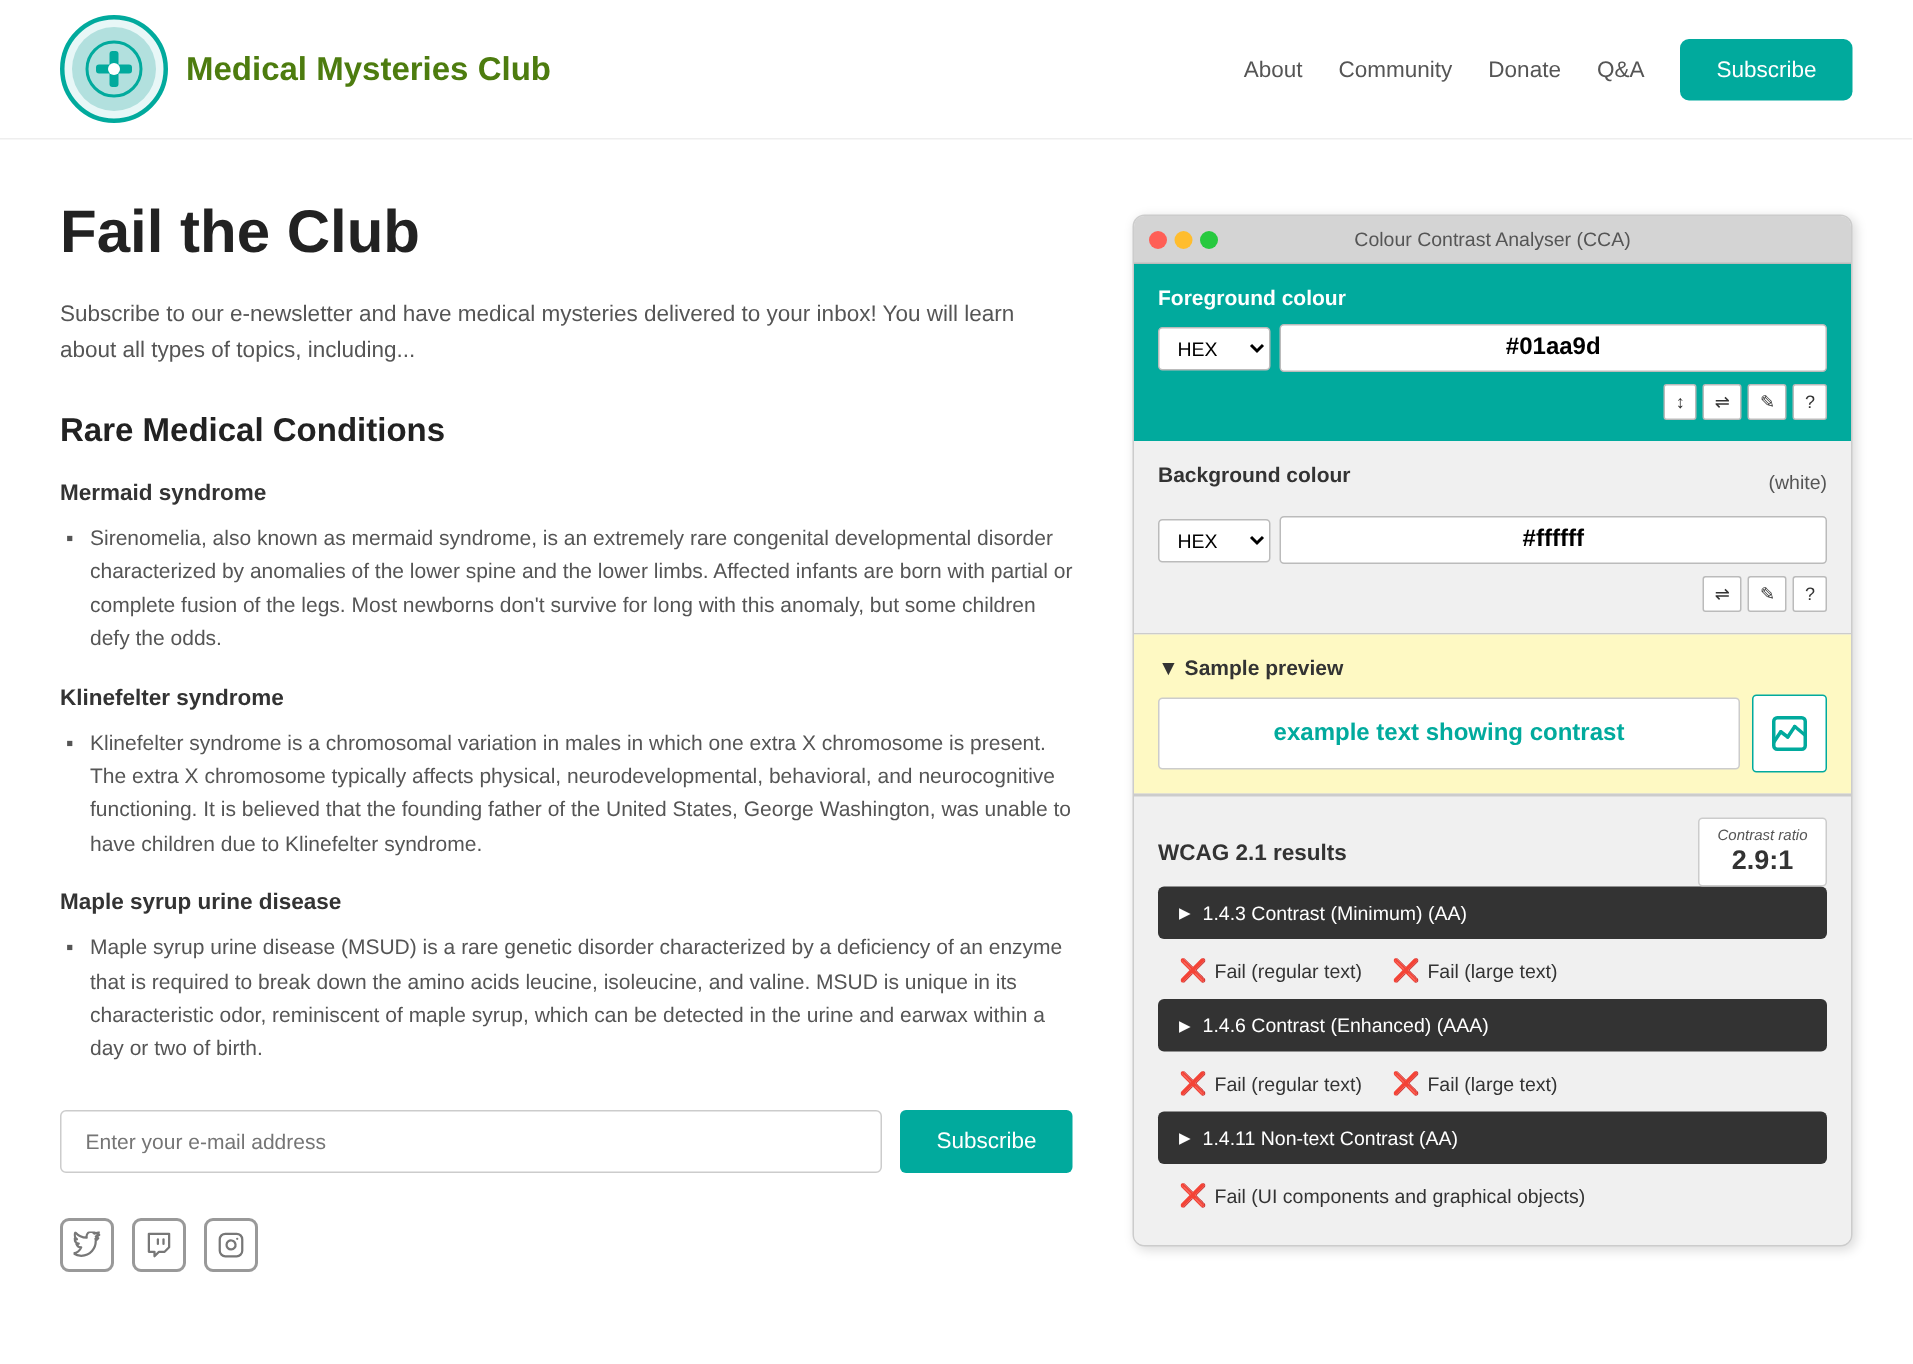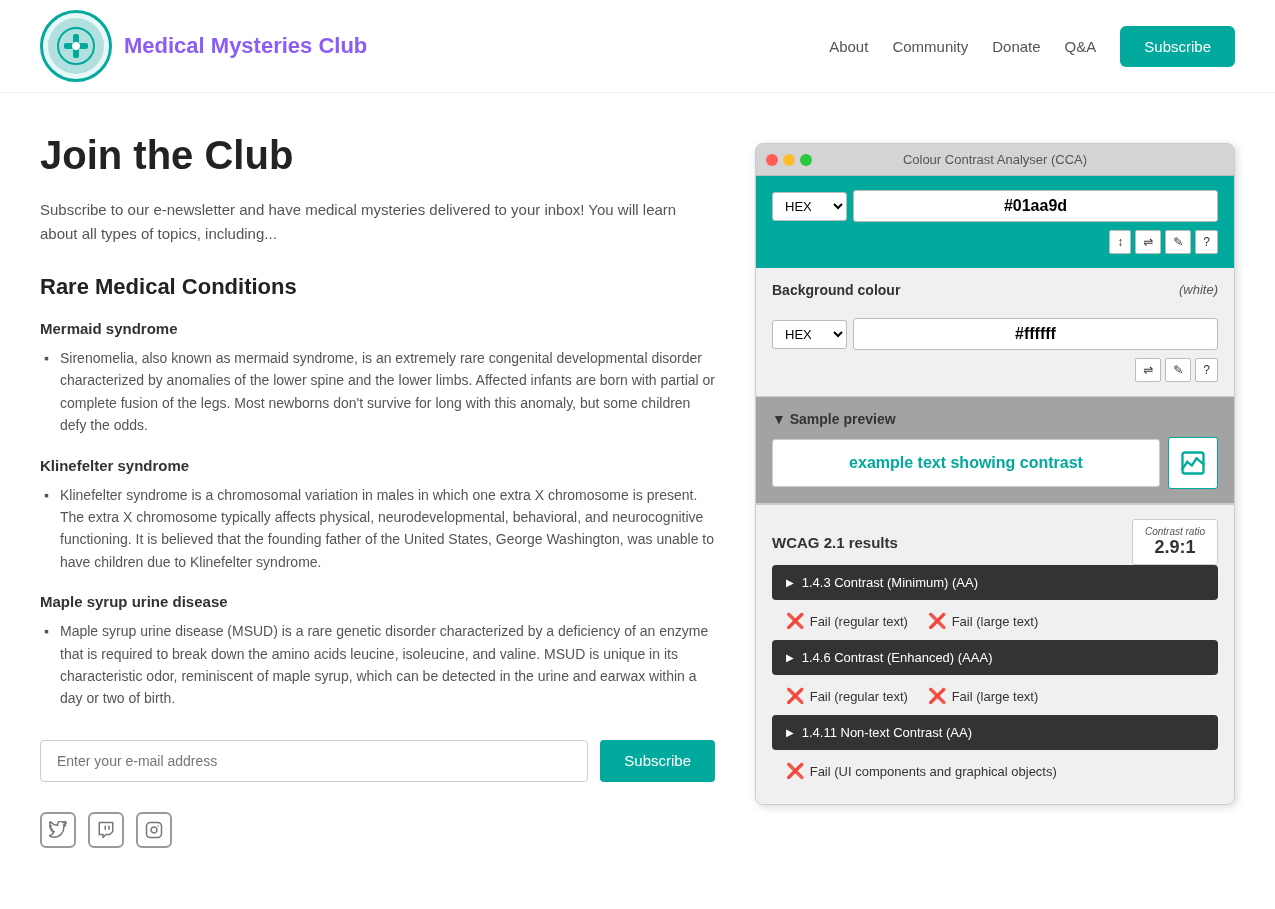--- a/index.html
+++ b/index.html
@@ -33,21 +33,21 @@
       width: 56px;
       height: 56px;
       border-radius: 50%;
       background: #b2e0de;
       display: flex;
       align-items: center;
       justify-content: center;
       font-size: 22px;
     }
     .site-title {
-      color: #8b5cf6;
+      color: #4d7c0f;
       font-size: 22px;
       font-weight: bold;
       font-family: Arial, sans-serif;
     }
     nav {
       display: flex;
       align-items: center;
       gap: 24px;
     }
     .nav-link {
@@ -266,30 +266,30 @@
       height: 1px;
       background: #ccc;
     }
     .bg-section {
       padding: 14px 16px;
       background: #f0f0f0;
     }
     .bg-label-row {
       display: flex;
       justify-content: space-between;
+      align-items: center;
       margin-bottom: 10px;
     }
     .bg-white-label {
-      font-style: italic;
       font-size: 13px;
       color: #555;
     }
     .sample-preview-section {
       padding: 14px 16px;
-      background: #a3a3a3;
+      background: #fef9c3;
     }
     .sample-label {
       font-size: 14px;
       font-weight: bold;
       color: #333;
       margin-bottom: 10px;
     }
     .sample-row {
       display: flex;
       gap: 8px;
@@ -407,21 +407,21 @@
     <a class="nav-link" href="#">Community</a>
     <a class="nav-link" href="#">Donate</a>
     <a class="nav-link" href="#">Q&amp;A</a>
     <button class="subscribe-btn">Subscribe</button>
   </nav>
 </header>
 
 <div class="main-container">
 
   <div class="left-content">
-    <h1 class="page-heading">Join the Club</h1>
+    <h1 class="page-heading">Fail the Club</h1>
     <p class="intro-text">Subscribe to our e-newsletter and have medical mysteries delivered to your inbox! You will learn about all types of topics, including...</p>
     <h2 class="section-heading">Rare Medical Conditions</h2>
 
     <div>
       <p class="condition-title">Mermaid syndrome</p>
       <p class="condition-desc">Sirenomelia, also known as mermaid syndrome, is an extremely rare congenital developmental disorder characterized by anomalies of the lower spine and the lower limbs. Affected infants are born with partial or complete fusion of the legs. Most newborns don't survive for long with this anomaly, but some children defy the odds.</p>
     </div>
 
     <div>
       <p class="condition-title">Klinefelter syndrome</p>
@@ -466,20 +466,21 @@
     <div class="cca-titlebar">
       <div class="cca-dots">
         <div class="dot dot-red"></div>
         <div class="dot dot-yellow"></div>
         <div class="dot dot-green"></div>
       </div>
       <span class="cca-title">Colour Contrast Analyser (CCA)</span>
     </div>
 
     <div class="cca-section-teal">
+      <div class="cca-label">Foreground colour</div>
       <div class="cca-input-row">
         <select class="cca-select">
           <option>HEX</option>
         </select>
         <input class="cca-hex-input" type="text" value="#01aa9d" style="">
       </div>
       <div class="cca-tools">
         <button class="cca-tool-btn">↕</button>
         <button class="cca-tool-btn">⇌</button>
         <button class="cca-tool-btn">✎</button>

